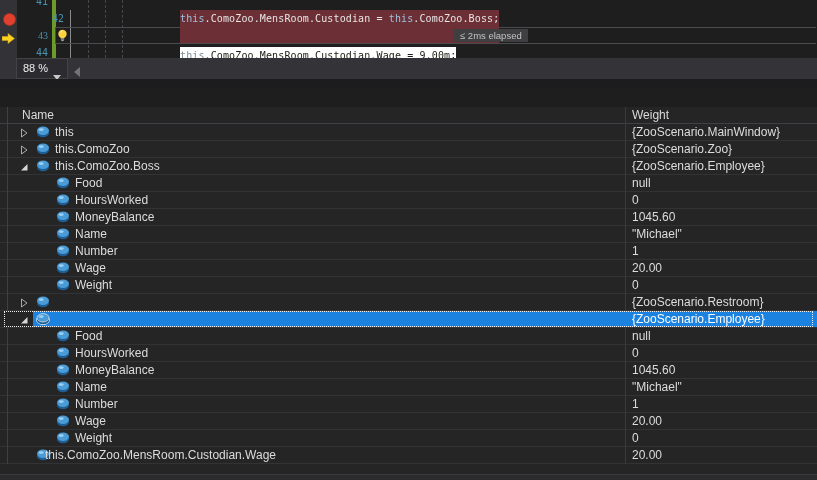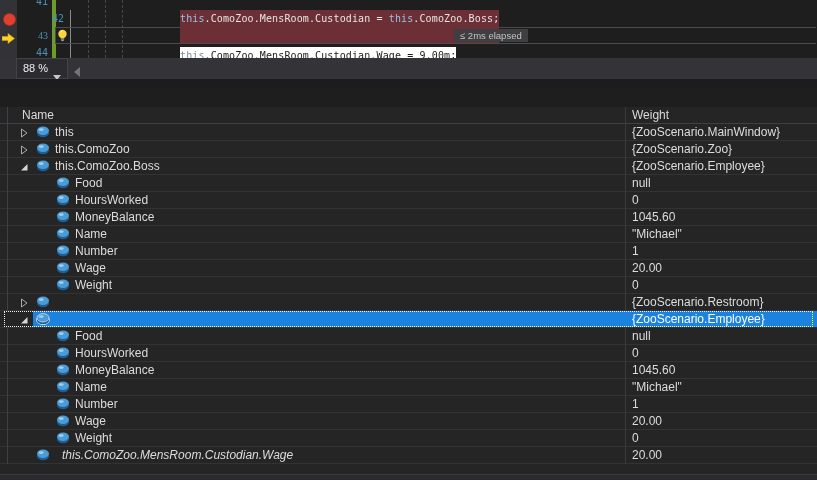--- a/index.html
+++ b/index.html
@@ -324,21 +324,21 @@
             </svg></div>
           <div class="cell-name" style="left: 75px;">Weight</div>
           <div class="cell-value">0</div>
         </div>
         <div class="grid-row" style="top: 340px;">
           <div class="field-ic" style="left: 36px;"><svg width="14" height="12" viewBox="0 0 14 12">
               <ellipse cx="7" cy="7" rx="6" ry="4.3" fill="#1f5e94"></ellipse>
               <ellipse cx="7" cy="4.8" rx="6" ry="4.2" fill="#4b9bd7"></ellipse>
               <ellipse cx="5.2" cy="3.6" rx="2.6" ry="1.4" fill="#9ed0f2"></ellipse>
             </svg></div>
-          <div class="cell-name" style="left: 62px; font-style: italic;">this.ComoZoo.MensRoom.Custodian.Wage</div>
+          <div class="cell-name" style="left: 45px;">this.ComoZoo.MensRoom.Custodian.Wage</div>
           <div class="cell-value">20.00</div>
         </div>
       </div>
     <div class="left-edge"></div>
     <div class="col-divider"></div>
     <div class="grid-bottom-strip"></div>
   </div>
 
 </div>
 

